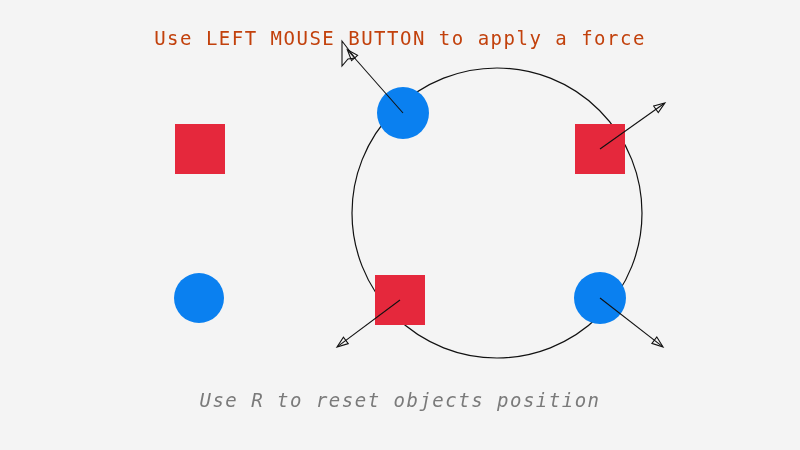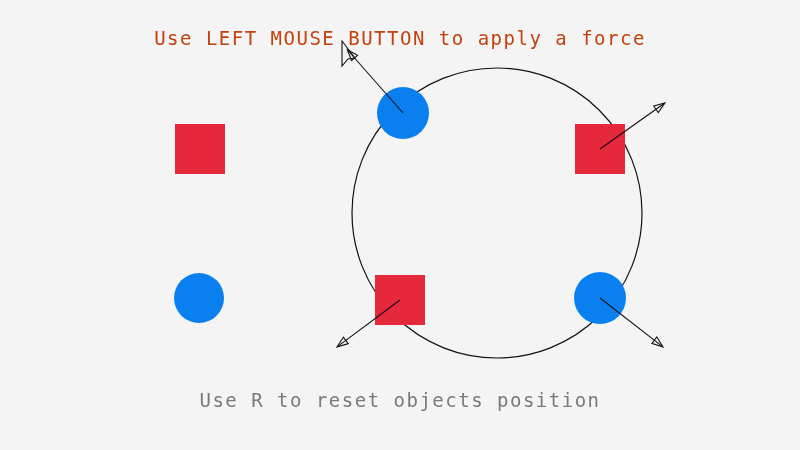--- a/index.html
+++ b/index.html
@@ -79,15 +79,15 @@
 
     <line id="vector-square-bottom-middle" x1="400" y1="300" x2="337.80859867965535" y2="346.4114935226453" stroke="#111111" stroke-width="1.1" marker-end="url(#arrowhead-open)"></line>
 
     <line id="vector-circle-bottom-right" x1="600" y1="298" x2="662.2600798779096" y2="346.3212560246462" stroke="#111111" stroke-width="1.1" marker-end="url(#arrowhead-open)"></line>
 
     <path id="cursor-arrow" d="M 342,41 L 342,66 L 348,59 L 355,58 Z" fill="none" stroke="#111111" stroke-width="1.1" stroke-linejoin="miter"></path>
   </svg>
 
   <div class="hint" id="hint-top" style="color: #c2410c; font-size: 19px;">Use LEFT MOUSE BUTTON to apply a force</div>
 
-  <div class="hint" id="hint-bottom" style="color: rgb(122, 122, 122); font-size: 19px;">Use R to reset objects position</div>
+  <div class="hint" id="hint-bottom" style="color: rgb(122, 122, 122); font-size: 19px; font-style: italic;">Use R to reset objects position</div>
 
 </div>
 
 </body></html>

